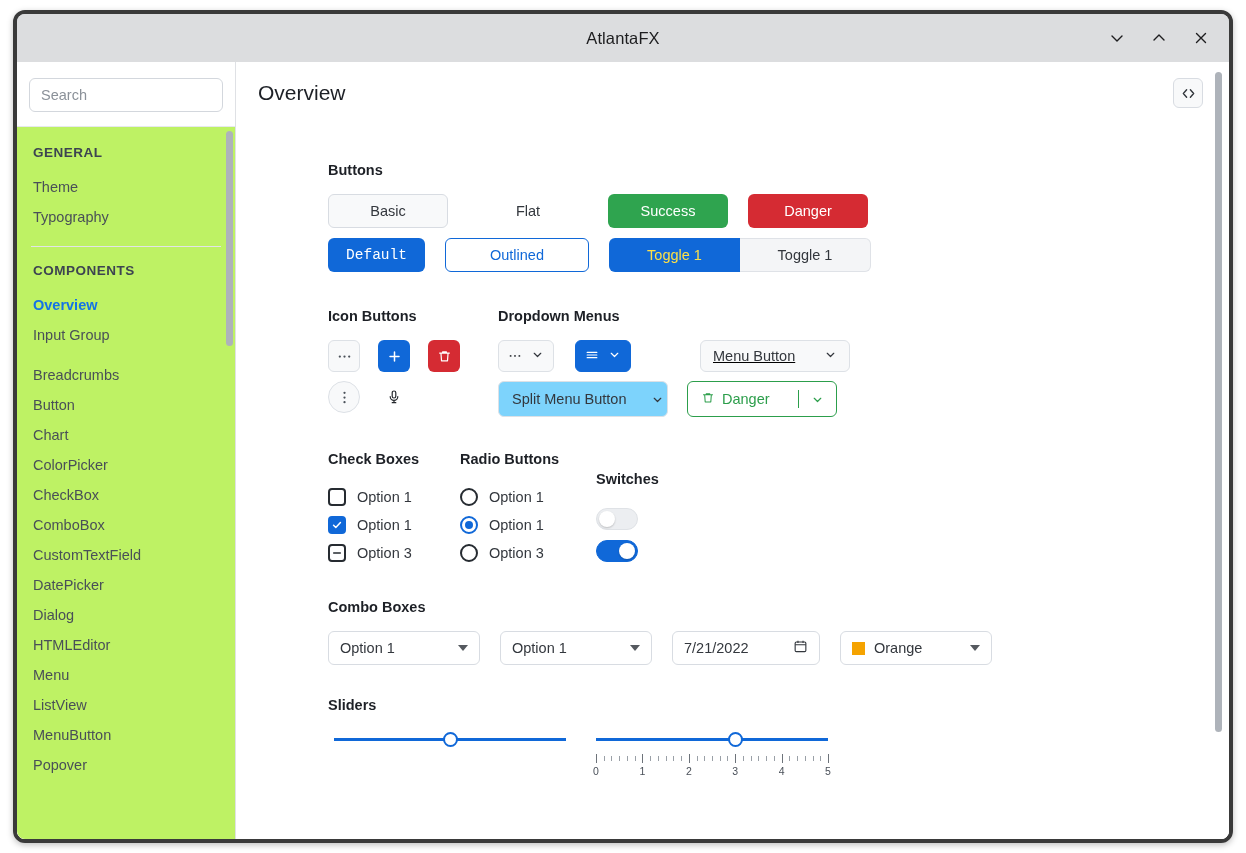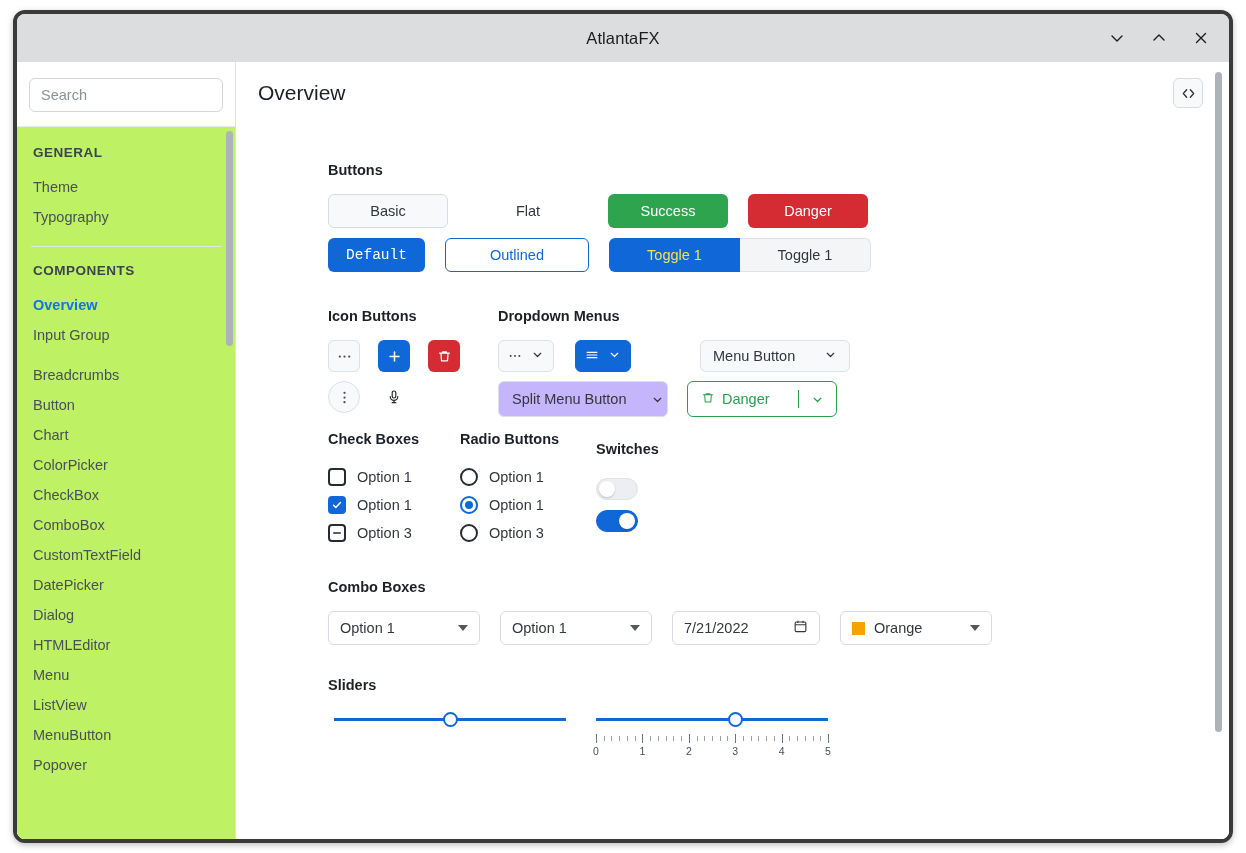--- a/index.html
+++ b/index.html
@@ -218,21 +218,21 @@
     display: inline-flex; align-items: center;
     cursor: pointer; font-size: 14.5px;
     border: 1px solid #dde1e6; background: #f8f9fa; color: #33373d;
     padding: 0 10px; gap: 8px;
   }
   .dd-blue { background: #1068d8; border-color: #1068d8; color: #fff; }
   .dd-wide { width: 150px; justify-content: space-between; padding: 0 12px; }
   .dd-split {
     height: 36px; border-radius: 6px;
     display: inline-flex; align-items: stretch;
-    border: 1px solid #dde1e6; background: #c4b5fd; color: #33373d;
+    border: 1px solid #dde1e6; background: #7dd3fc; color: #33373d;
     font-size: 14.5px; cursor: pointer; overflow: hidden;
   }
   .dd-split .main {
     display: flex; align-items: center; padding: 0 13px; white-space: nowrap; gap: 7px;
   }
   .dd-split .sep { width: 1px; background: #c6cbd2; margin: 8px 0; }
   .dd-split .arw { display: flex; align-items: center; padding: 0 12px; }
   .dd-split.green {
     background: #fff; border-color: #2c9e4b; color: #2c9e4b;
   }
@@ -440,21 +440,21 @@
                 <svg width="16" height="16" viewBox="0 0 16 16" fill="none" stroke="currentColor" stroke-width="1.2" stroke-linecap="round">
                   <rect x="6.2" y="2" width="3.6" height="7" rx="1.8"></rect>
                   <path d="M4.2 7.6a3.8 3.8 0 0 0 7.6 0M8 11.4v2.3M6.2 13.7h3.6"></path>
                 </svg>
               </div>
             </div>
           </div>
 
           <div>
             <div class="sect-title">Dropdown Menus</div>
-            <div class="row" style="gap:0;">
+            <div class="row" style="gap:0;text-decoration:underline;">
               <div class="dd" style="width:56px; justify-content:space-between; padding:0 9px;">
                 <span>
                   <svg width="14" height="14" viewBox="0 0 16 16" fill="currentColor">
                       <circle cx="3" cy="9" r="1.1"></circle>
                       <circle cx="8" cy="9" r="1.1"></circle>
                       <circle cx="13" cy="9" r="1.1"></circle>
                     </svg>
                 </span>
                 <span>
                   <svg width="13" height="13" viewBox="0 0 16 16">
@@ -506,21 +506,21 @@
                 <div class="arw">
                   <svg width="13" height="13" viewBox="0 0 16 16">
                       <path d="M4 6.5l4 4 4-4" fill="none" stroke="currentColor" stroke-width="1.5" stroke-linecap="round" stroke-linejoin="round"></path>
                     </svg>
                 </div>
               </div>
             </div>
           </div>
         </div>
 
-        <div class="row" style="margin-top:14px; align-items:center;">
+        <div class="row" style="margin-top:34px; align-items:flex-end;">
 
           <div style="width:132px;">
             <div class="sect-title">Check Boxes</div>
             <div class="opt-row">
               <span class="cb"></span>
               <span class="opt-label">Option 1</span>
             </div>
             <div class="opt-row">
               <span class="cb checked">
                 <svg width="12" height="12" viewBox="0 0 16 16">

